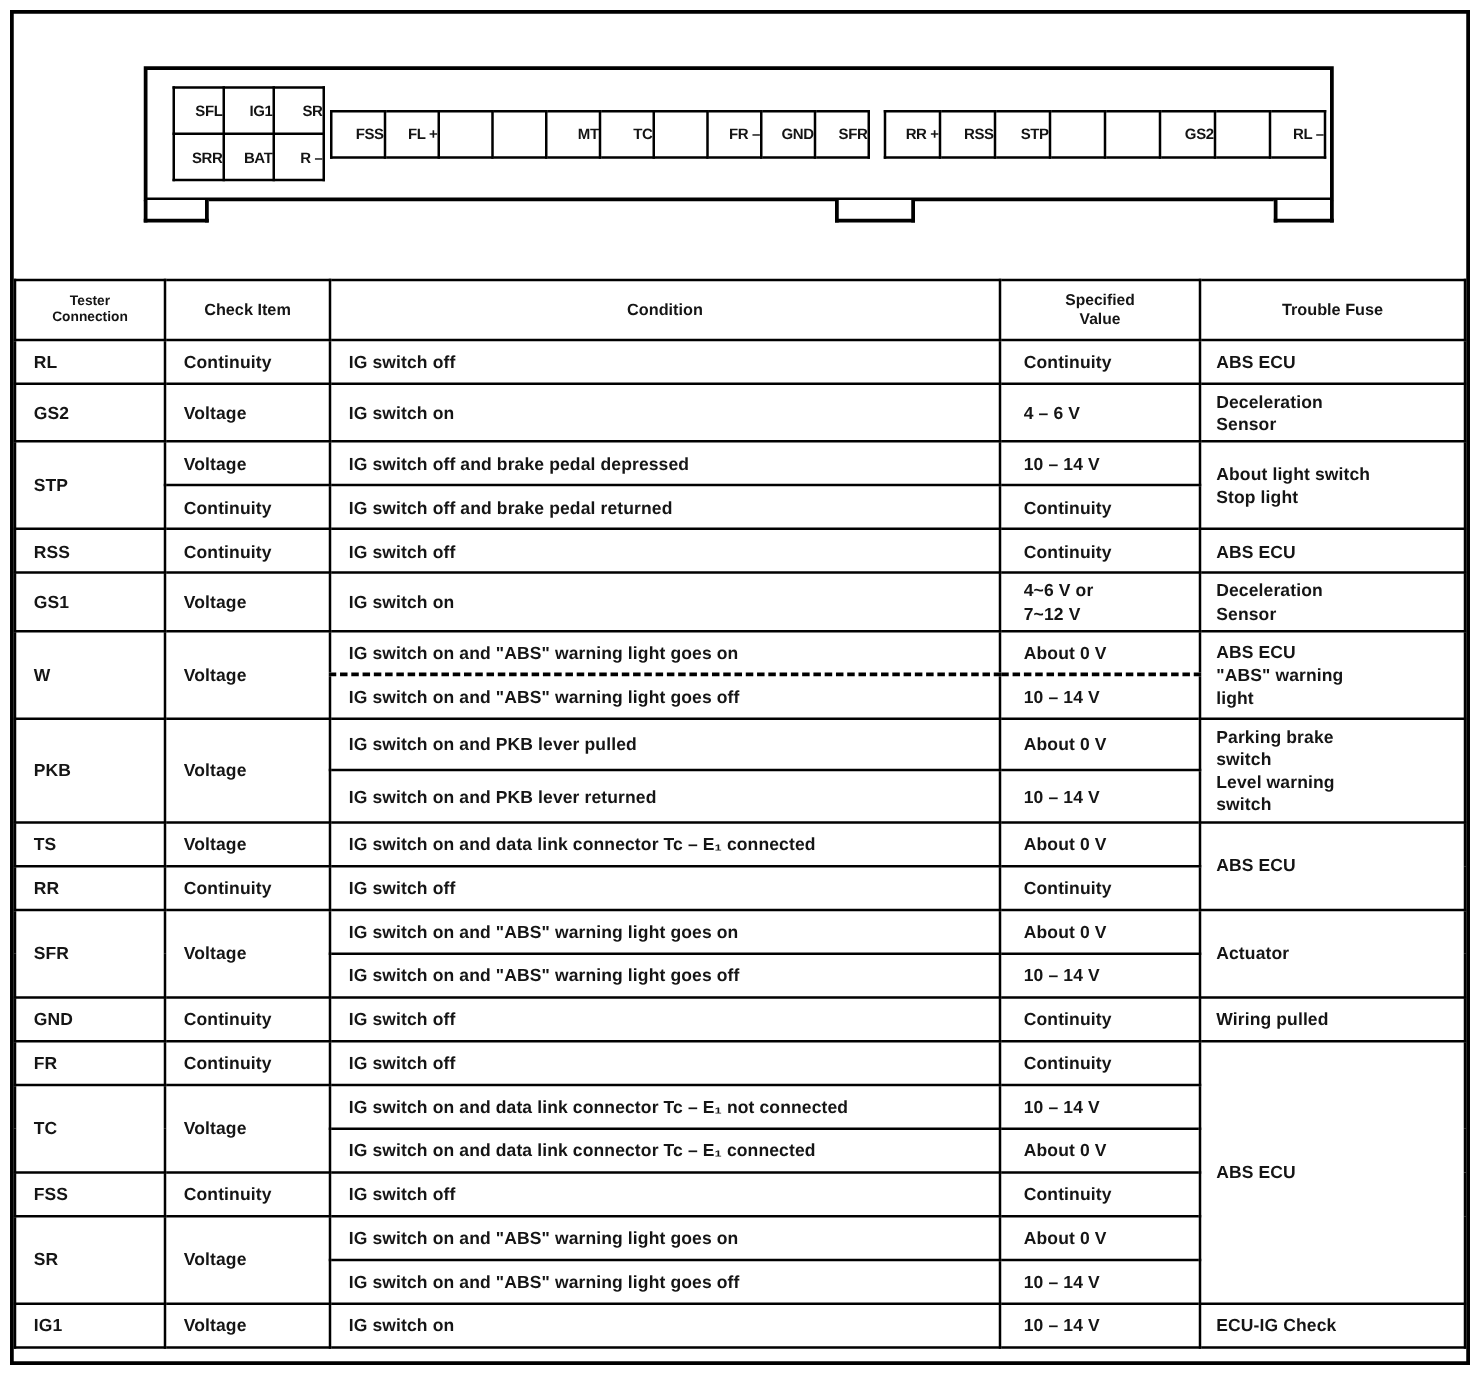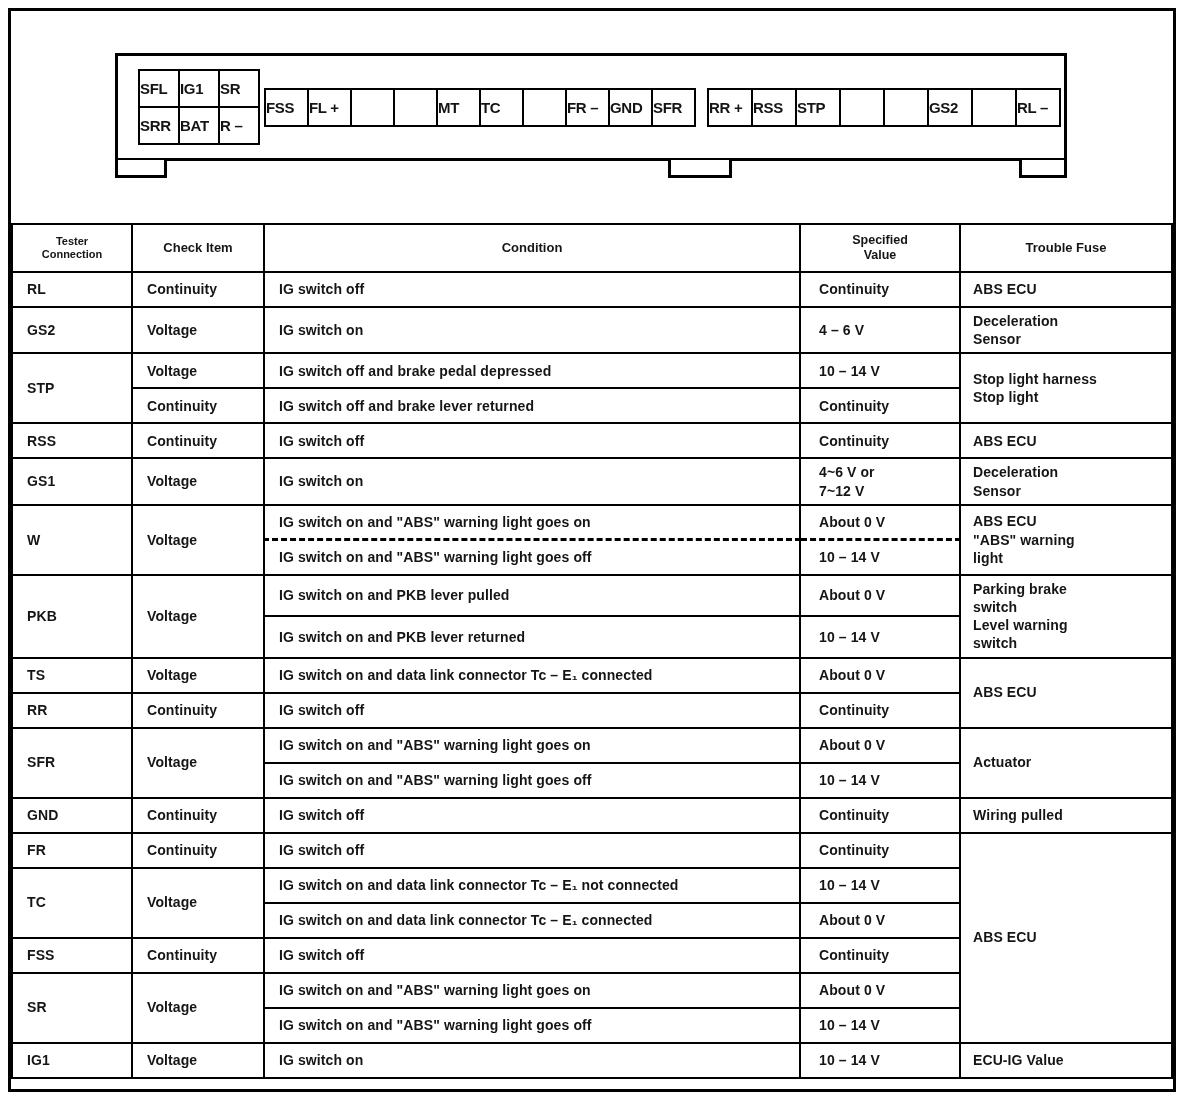--- a/index.html
+++ b/index.html
@@ -19,22 +19,22 @@
   .housing {
     position: absolute; left: 104px; top: 42px;
     width: 952px; height: 108px;
     border: 3px solid #000;
     display: flex; align-items: center; padding-left: 20px;
   }
   .pin-groups { display: flex; align-items: center; }
   table.pin-grid { border-collapse: collapse; }
   .pin-grid td {
     border: 2px solid #000; height: 37px; padding: 0;
-    text-align: left; vertical-align: middle;
-    font-weight: 700; font-size: 15px; letter-spacing: -0.3px;
+    text-align: right; vertical-align: middle;
+    font-weight: 700; font-size: 12px; letter-spacing: -0.3px;
     background: #fff;
     margin-left: 20px;
   }
   .g-left td  { width: 40px; }
   .g-mid td   { width: 43px; }
   .g-right td { width: 44px; }
   .g-gap1 { flex: 0 0 4px; }
   .g-gap2 { flex: 0 0 11px; }
   .foot {
     position: absolute; bottom: -20px; height: 18px;
@@ -162,26 +162,26 @@
         <td class="c-val">4 – 6 V</td>
         <td class="c-trouble">Deceleration
 Sensor</td>
       </tr>
 
       <tr>
         <td class="c-tester" rowspan="2">STP</td>
         <td class="c-check">Voltage</td>
         <td class="c-cond">IG switch off and brake pedal depressed</td>
         <td class="c-val">10 – 14 V</td>
-        <td class="c-trouble" rowspan="2">Stop light harness
+        <td class="c-trouble" rowspan="2">About light switch
 Stop light</td>
       </tr>
       <tr>
         <td class="c-check">Continuity</td>
-        <td class="c-cond">IG switch off and brake lever returned</td>
+        <td class="c-cond">IG switch off and brake pedal returned</td>
         <td class="c-val">Continuity</td>
       </tr>
 
       <tr>
         <td class="c-tester">RSS</td>
         <td class="c-check">Continuity</td>
         <td class="c-cond">IG switch off</td>
         <td class="c-val">Continuity</td>
         <td class="c-trouble">ABS ECU</td>
       </tr>
@@ -295,18 +295,18 @@
       <tr>
         <td class="c-cond">IG switch on and "ABS" warning light goes off</td>
         <td class="c-val">10 – 14 V</td>
       </tr>
 
       <tr>
         <td class="c-tester">IG1</td>
         <td class="c-check">Voltage</td>
         <td class="c-cond">IG switch on</td>
         <td class="c-val">10 – 14 V</td>
-        <td class="c-trouble">ECU-IG Value</td>
+        <td class="c-trouble">ECU-IG Check</td>
       </tr>
 
     </tbody>
   </table>
 </div>
 
 </body></html>

